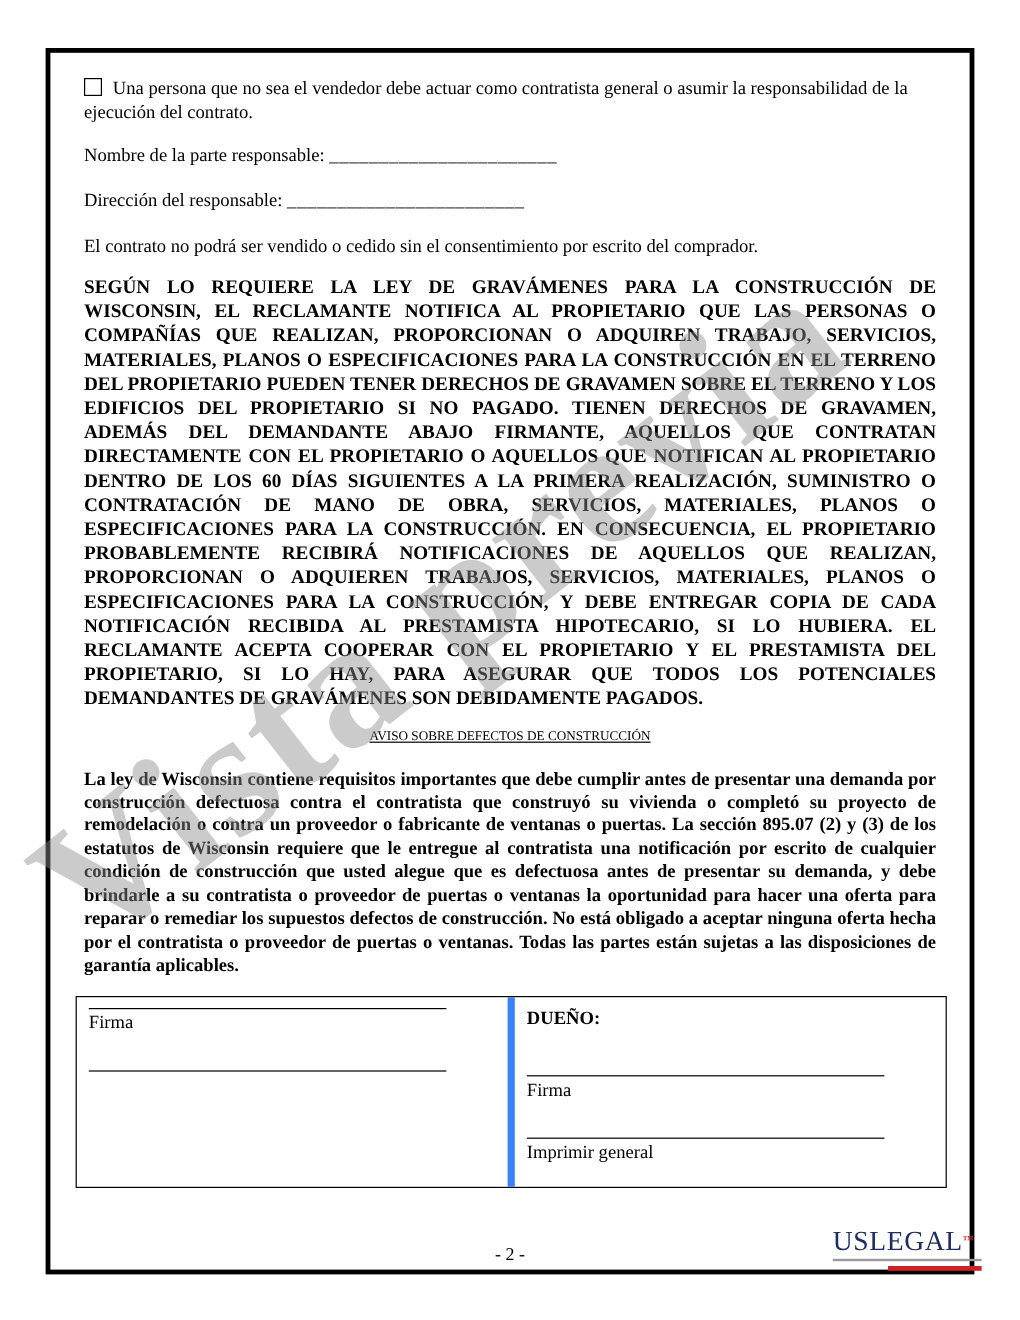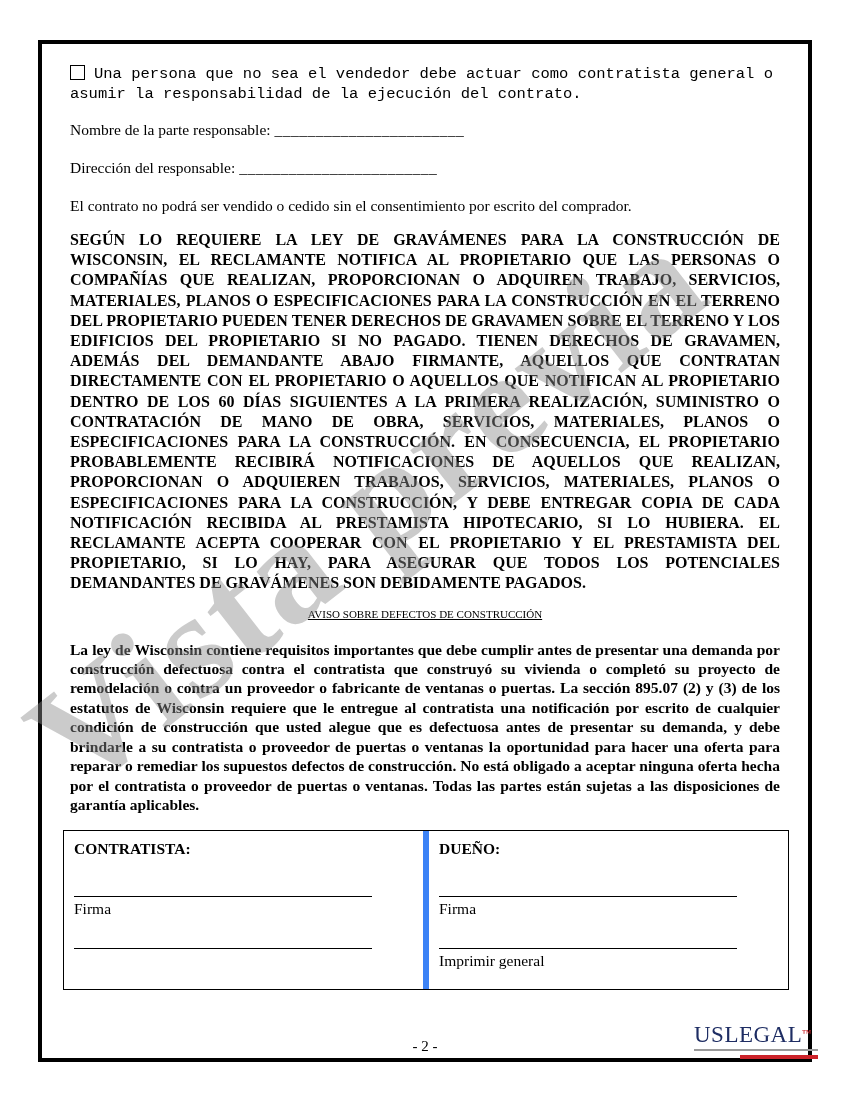--- a/index.html
+++ b/index.html
@@ -10,21 +10,21 @@
   }
   .frame{
     position:absolute;left:38px;top:40px;width:774px;height:1022px;
     border:4px solid #000;box-sizing:border-box;background:#fff;
   }
   .content{
     position:absolute;left:70px;top:64px;width:710px;
     font-size:15.5px;line-height:20px;
   }
   p{margin:0;}
-  .p-checkbox{margin-bottom:16px;font-family:Liberation Mono, monospace;}
+  .p-checkbox{margin-bottom:16px;}
   .checkbox{
     display:inline-block;width:13px;height:13px;border:1.5px solid #000;
     margin-right:9px;vertical-align:-2px;background:#fff;
   }
   .p-field{margin-bottom:18px;}
   .blank{letter-spacing:0.5px;}
   .p-nosale{margin-bottom:14px;}
   .lien{
     font-weight:bold;text-align:justify;
     font-size:16px;line-height:20.2px;
@@ -86,21 +86,20 @@
   <p class="p-nosale">El contrato no podrá ser vendido o cedido sin el consentimiento por escrito del comprador.</p>
 
   <p class="lien">SEGÚN LO REQUIERE LA LEY DE GRAVÁMENES PARA LA CONSTRUCCIÓN DE WISCONSIN, EL RECLAMANTE NOTIFICA AL PROPIETARIO QUE LAS PERSONAS O COMPAÑÍAS QUE REALIZAN, PROPORCIONAN O ADQUIREN TRABAJO, SERVICIOS, MATERIALES, PLANOS O ESPECIFICACIONES PARA LA CONSTRUCCIÓN EN EL TERRENO DEL PROPIETARIO PUEDEN TENER DERECHOS DE GRAVAMEN SOBRE EL TERRENO Y LOS EDIFICIOS DEL PROPIETARIO SI NO PAGADO. TIENEN DERECHOS DE GRAVAMEN, ADEMÁS DEL DEMANDANTE ABAJO FIRMANTE, AQUELLOS QUE CONTRATAN DIRECTAMENTE CON EL PROPIETARIO O AQUELLOS QUE NOTIFICAN AL PROPIETARIO DENTRO DE LOS 60 DÍAS SIGUIENTES A LA PRIMERA REALIZACIÓN, SUMINISTRO O CONTRATACIÓN DE MANO DE OBRA, SERVICIOS, MATERIALES, PLANOS O ESPECIFICACIONES PARA LA CONSTRUCCIÓN. EN CONSECUENCIA, EL PROPIETARIO PROBABLEMENTE RECIBIRÁ NOTIFICACIONES DE AQUELLOS QUE REALIZAN, PROPORCIONAN O ADQUIEREN TRABAJOS, SERVICIOS, MATERIALES, PLANOS O ESPECIFICACIONES PARA LA CONSTRUCCIÓN, Y DEBE ENTREGAR COPIA DE CADA NOTIFICACIÓN RECIBIDA AL PRESTAMISTA HIPOTECARIO, SI LO HUBIERA. EL RECLAMANTE ACEPTA COOPERAR CON EL PROPIETARIO Y EL PRESTAMISTA DEL PROPIETARIO, SI LO HAY, PARA ASEGURAR QUE TODOS LOS POTENCIALES DEMANDANTES DE GRAVÁMENES SON DEBIDAMENTE PAGADOS.</p>
 
   <p class="heading">AVISO SOBRE DEFECTOS DE CONSTRUCCIÓN</p>
 
   <p class="defects">La ley de Wisconsin contiene requisitos importantes que debe cumplir antes de presentar una demanda por construcción defectuosa contra el contratista que construyó su vivienda o completó su proyecto de remodelación o contra un proveedor o fabricante de ventanas o puertas. La sección 895.07 (2) y (3) de los estatutos de Wisconsin requiere que le entregue al contratista una notificación por escrito de cualquier condición de construcción que usted alegue que es defectuosa antes de presentar su demanda, y debe brindarle a su contratista o proveedor de puertas o ventanas la oportunidad para hacer una oferta para reparar o remediar los supuestos defectos de construcción. No está obligado a aceptar ninguna oferta hecha por el contratista o proveedor de puertas o ventanas. Todas las partes están sujetas a las disposiciones de garantía aplicables.</p>
 
   <div class="sig-table">
     <div class="sig-cell">
-      <div class="sig-title">CONTRATISTA:</div>
       <div class="sig-line"></div>
       <div class="sig-label">Firma</div>
       <div class="sig-line"></div>
     </div>
     <div class="sig-cell right">
       <div class="sig-title">DUEÑO:</div>
       <div class="sig-line"></div>
       <div class="sig-label">Firma</div>
       <div class="sig-line"></div>
       <div class="sig-label last">Imprimir general</div>

